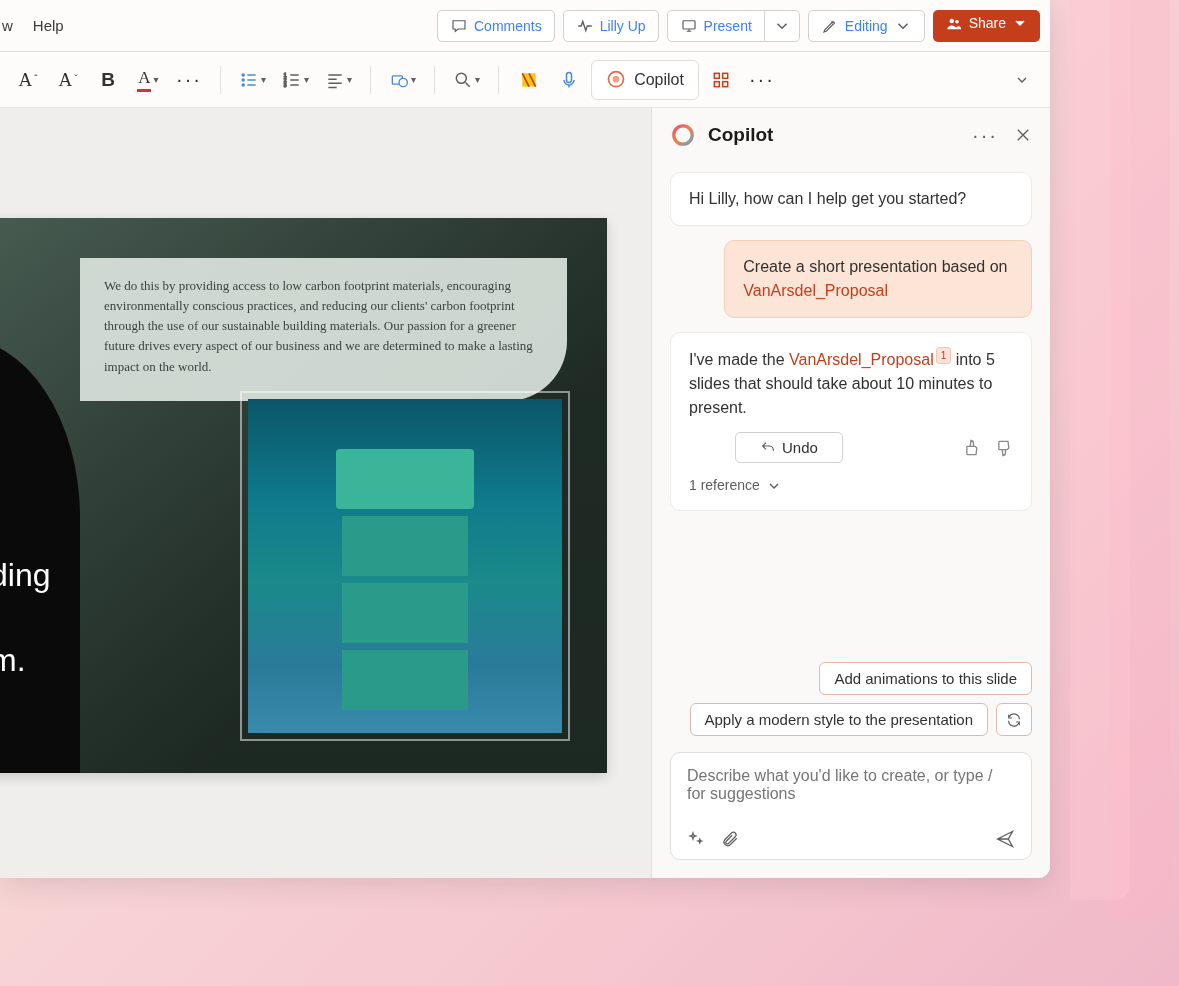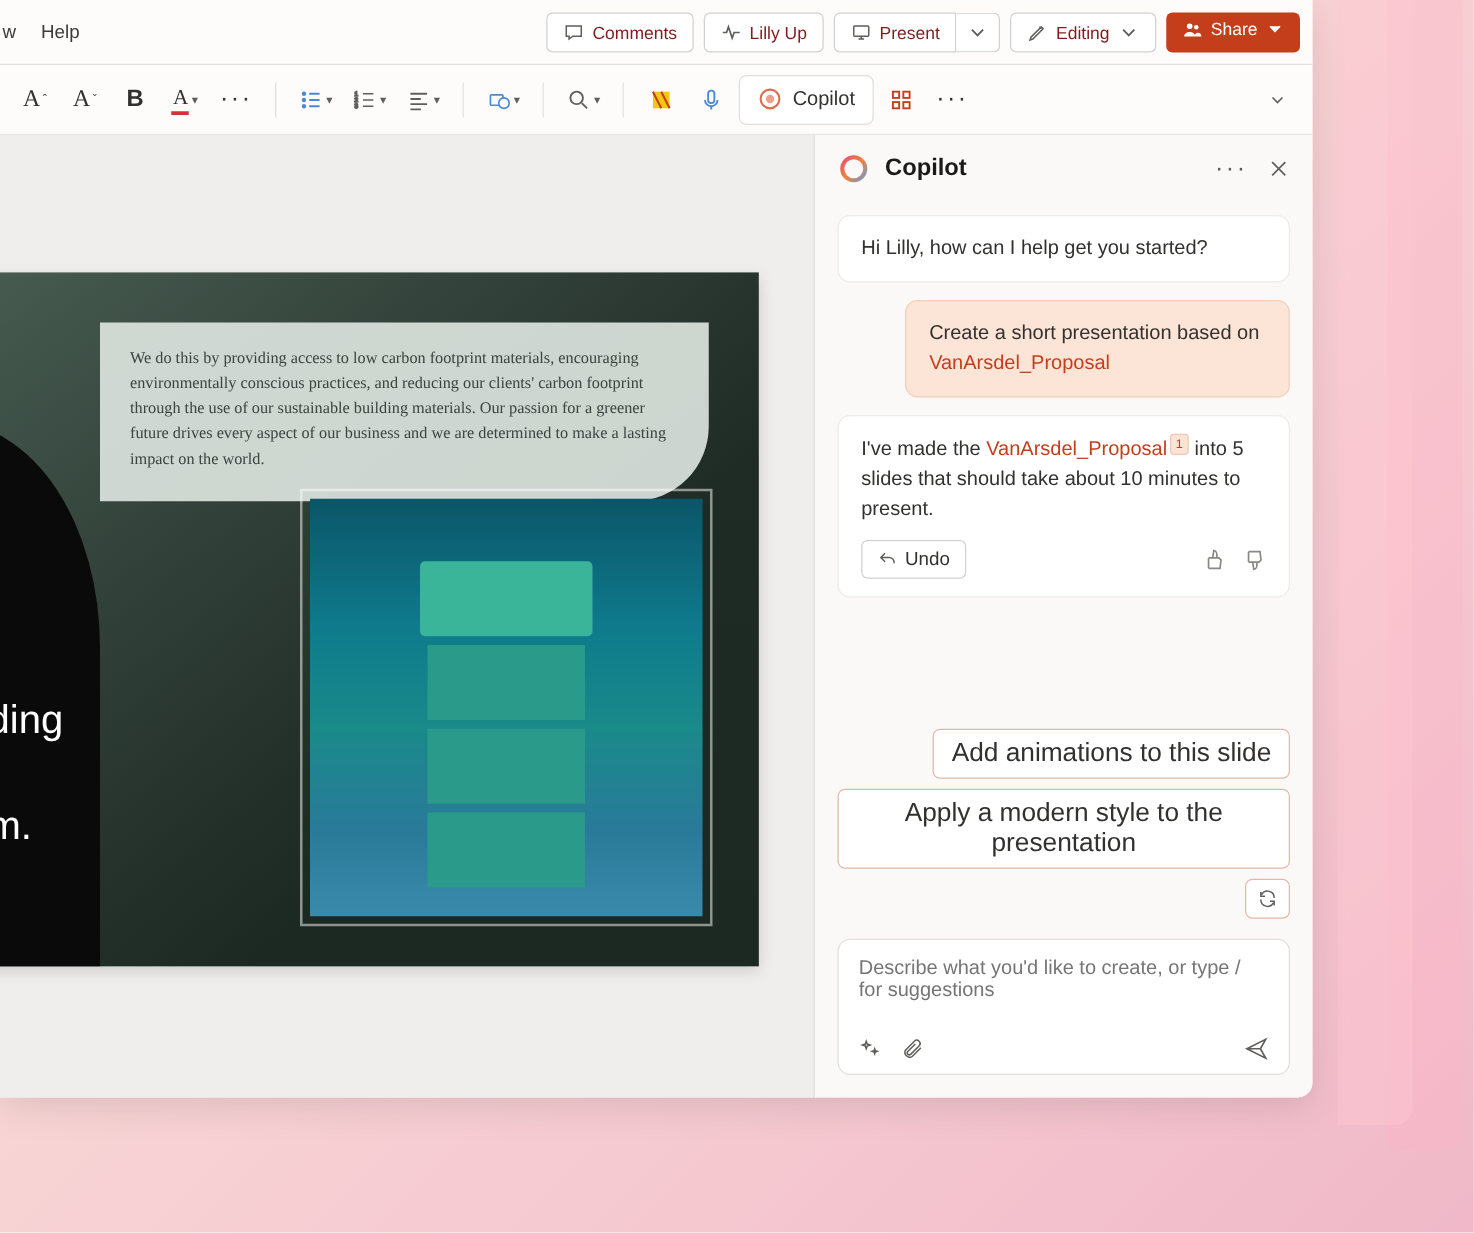--- a/index.html
+++ b/index.html
@@ -6,21 +6,21 @@
 body { width: 1179px; height: 986px; overflow: hidden; background: linear-gradient(135deg, #f5e6d3 0%, #f8d5d5 40%, #f5c8d0 70%, #f0b8c8 100%); position: relative; }
 .main-window { position: absolute; top: 0; left: 0; width: 1050px; height: 878px; background: #fdfcfb; border-radius: 0 0 12px 0; box-shadow: 0 8px 30px rgba(0,0,0,0.1); overflow: hidden; }
 .layer1 { position: absolute; top: 0; left: 1070px; width: 60px; height: 900px; background: rgba(255,200,210,0.4); border-radius: 0 0 14px 0; }
 .layer2 { position: absolute; top: 0; left: 1110px; width: 60px; height: 920px; background: rgba(255,180,200,0.3); border-radius: 0 0 14px 0; }
 
 
 .ribbon-header { height: 52px; border-bottom: 1px solid #e1dfdd; display: flex; align-items: center; justify-content: space-between; padding: 0 10px 0 0; background: #fdfcfb; }
 .ribbon-left { display: flex; align-items: center; gap: 20px; padding-left: 2px; }
 .ribbon-left span { font-size: 15px; color: #3b3a39; cursor: pointer; }
 .ribbon-right { display: flex; align-items: center; gap: 8px; }
-.ribbon-btn { display: inline-flex; align-items: center; gap: 6px; padding: 5px 12px; border: 1px solid #d1d1d1; border-radius: 5px; background: #fff; font-size: 14px; color: #7f1d1d; cursor: pointer; height: 32px; }
+.ribbon-btn { display: inline-flex; align-items: center; gap: 6px; padding: 5px 12px; border: 1px solid #d1d1d1; border-radius: 5px; background: #fff; font-size: 14px; color: #3b82f6; cursor: pointer; height: 32px; }
 .ribbon-btn.icon-only { padding: 5px 8px; }
 .ribbon-btn svg { width: 18px; height: 18px; }
 .share-btn { background: #c43e1c; color: #fff; border: none; padding: 5px 12px; border-radius: 5px; display: inline-flex; align-items: flex-start; gap: 6px; font-size: 14px; height: 32px; }
 .share-btn svg { fill: #fff; }
 .btn-group { display: inline-flex; }
 .btn-group .ribbon-btn:first-child { border-radius: 5px 0 0 5px; }
 .btn-group .ribbon-btn:last-child { border-radius: 0 5px 5px 0; border-left: none; }
 
 
 .toolbar { height: 56px; display: flex; align-items: center; gap: 4px; padding: 0 10px; border-bottom: 1px solid #e8e6e4; background: #fdfcfb; }
@@ -51,25 +51,25 @@
 .copilot-title h2 { font-size: 19px; font-weight: 600; color: #1b1a19; }
 .copilot-header-actions { display: flex; align-items: center; gap: 16px; color: #605e5c; }
 .copilot-header-actions span, .copilot-header-actions svg { cursor: pointer; }
 .copilot-chat { flex: 1; padding: 10px 18px; display: flex; flex-direction: column; gap: 14px; overflow-y: auto; }
 .chat-bubble { border-radius: 10px; padding: 14px 18px; font-size: 16px; line-height: 1.5; }
 .chat-ai { background: #fff; border: 1px solid #edebe9; color: #323130; }
 .chat-user { background: #fce4d6; border: 1px solid #f4cfb8; color: #323130; align-self: flex-end; max-width: 85%; }
 .chat-link { color: #c43e1c; }
 .ref-badge { display: inline-block; background: #fde2d6; color: #c43e1c; border: 1px solid #f0c8b4; font-size: 10px; padding: 0 4px; border-radius: 3px; vertical-align: super; margin-left: 2px; }
 .chat-actions { display: flex; align-items: center; justify-content: space-between; margin-top: 12px; }
-.undo-btn { display: inline-flex; align-items: center; gap: 6px; padding: 6px 12px; border: 1px solid #d1d1d1; border-radius: 5px; background: #fff; font-size: 15px; color: #323130; cursor: pointer; }
+.undo-btn { display: inline-flex; align-items: center; gap: 6px; padding: 6px 24px; border: 1px solid #d1d1d1; border-radius: 5px; background: #fff; font-size: 15px; color: #323130; cursor: pointer; margin-left: 46px; }
 .feedback-icons { display: flex; gap: 12px; color: #8a8886; }
 .reference-row { font-size: 14px; color: #605e5c; margin-top: 12px; display: flex; align-items: center; gap: 6px; }
 .suggestion-chips { display: flex; flex-wrap: wrap; gap: 8px; justify-content: flex-end; padding: 0 18px 8px; }
-.chip { padding: 7px 14px; border: 1px solid #e1b9a8; border-radius: 6px; background: #fff; font-size: 21px; color: #323130; cursor: pointer; }
+.chip { padding: 7px 14px; border: 1px solid #e1b9a8; border-radius: 6px; background: #fff; font-size: 15px; color: #323130; cursor: pointer; }
 .chip.refresh { padding: 7px 9px; }
 .copilot-input-wrap { margin: 8px 18px 18px; background: #fff; border: 1px solid #e1dfdd; border-radius: 10px; padding: 14px 16px 10px; }
 .copilot-input { width: 100%; border: none; resize: none; font-size: 16px; color: #605e5c; outline: none; font-family: inherit; min-height: 50px; }
 .copilot-input-toolbar { display: flex; align-items: center; justify-content: space-between; margin-top: 8px; }
 .input-left-icons { display: flex; gap: 16px; color: #605e5c; }
 .send-icon { color: #605e5c; cursor: pointer; }
 
 svg { display: block; }
 .icon-16 { width: 16px; height: 16px; }
 .icon-18 { width: 18px; height: 18px; }
@@ -302,20 +302,26 @@
             </button>
             <div class="feedback-icons">
               <svg class="icon-20" viewBox="0 0 24 24" fill="none" stroke="#8a8886" stroke-width="1.6">
                   <path d="M7 10v10M7 10h10l2 2-1 8H7M11 10l1-7c1 0 3 1 3 4v3"></path>
                 </svg>
               <svg class="icon-20" viewBox="0 0 24 24" fill="none" stroke="#8a8886" stroke-width="1.6">
                   <path d="M7 14V4M7 14h10l2-2-1-8H7M11 14l1 7c1 0 3-1 3-4v-3"></path>
                 </svg>
             </div>
           </div>
+          <div class="reference-row">
+            <span>1 reference</span>
+            <svg class="icon-16" viewBox="0 0 24 24" fill="none" stroke="#605e5c" stroke-width="2">
+                <path d="M6 9l6 6 6-6"></path>
+              </svg>
+          </div>
         </div>
       </div>
 
       <div class="suggestion-chips">
         <button class="chip">Add animations to this slide</button>
       </div>
       <div class="suggestion-chips">
         <button class="chip">Apply a modern style to the presentation</button>
         <button class="chip refresh">
           <svg class="icon-16" viewBox="0 0 24 24" fill="none" stroke="#605e5c" stroke-width="1.8">

